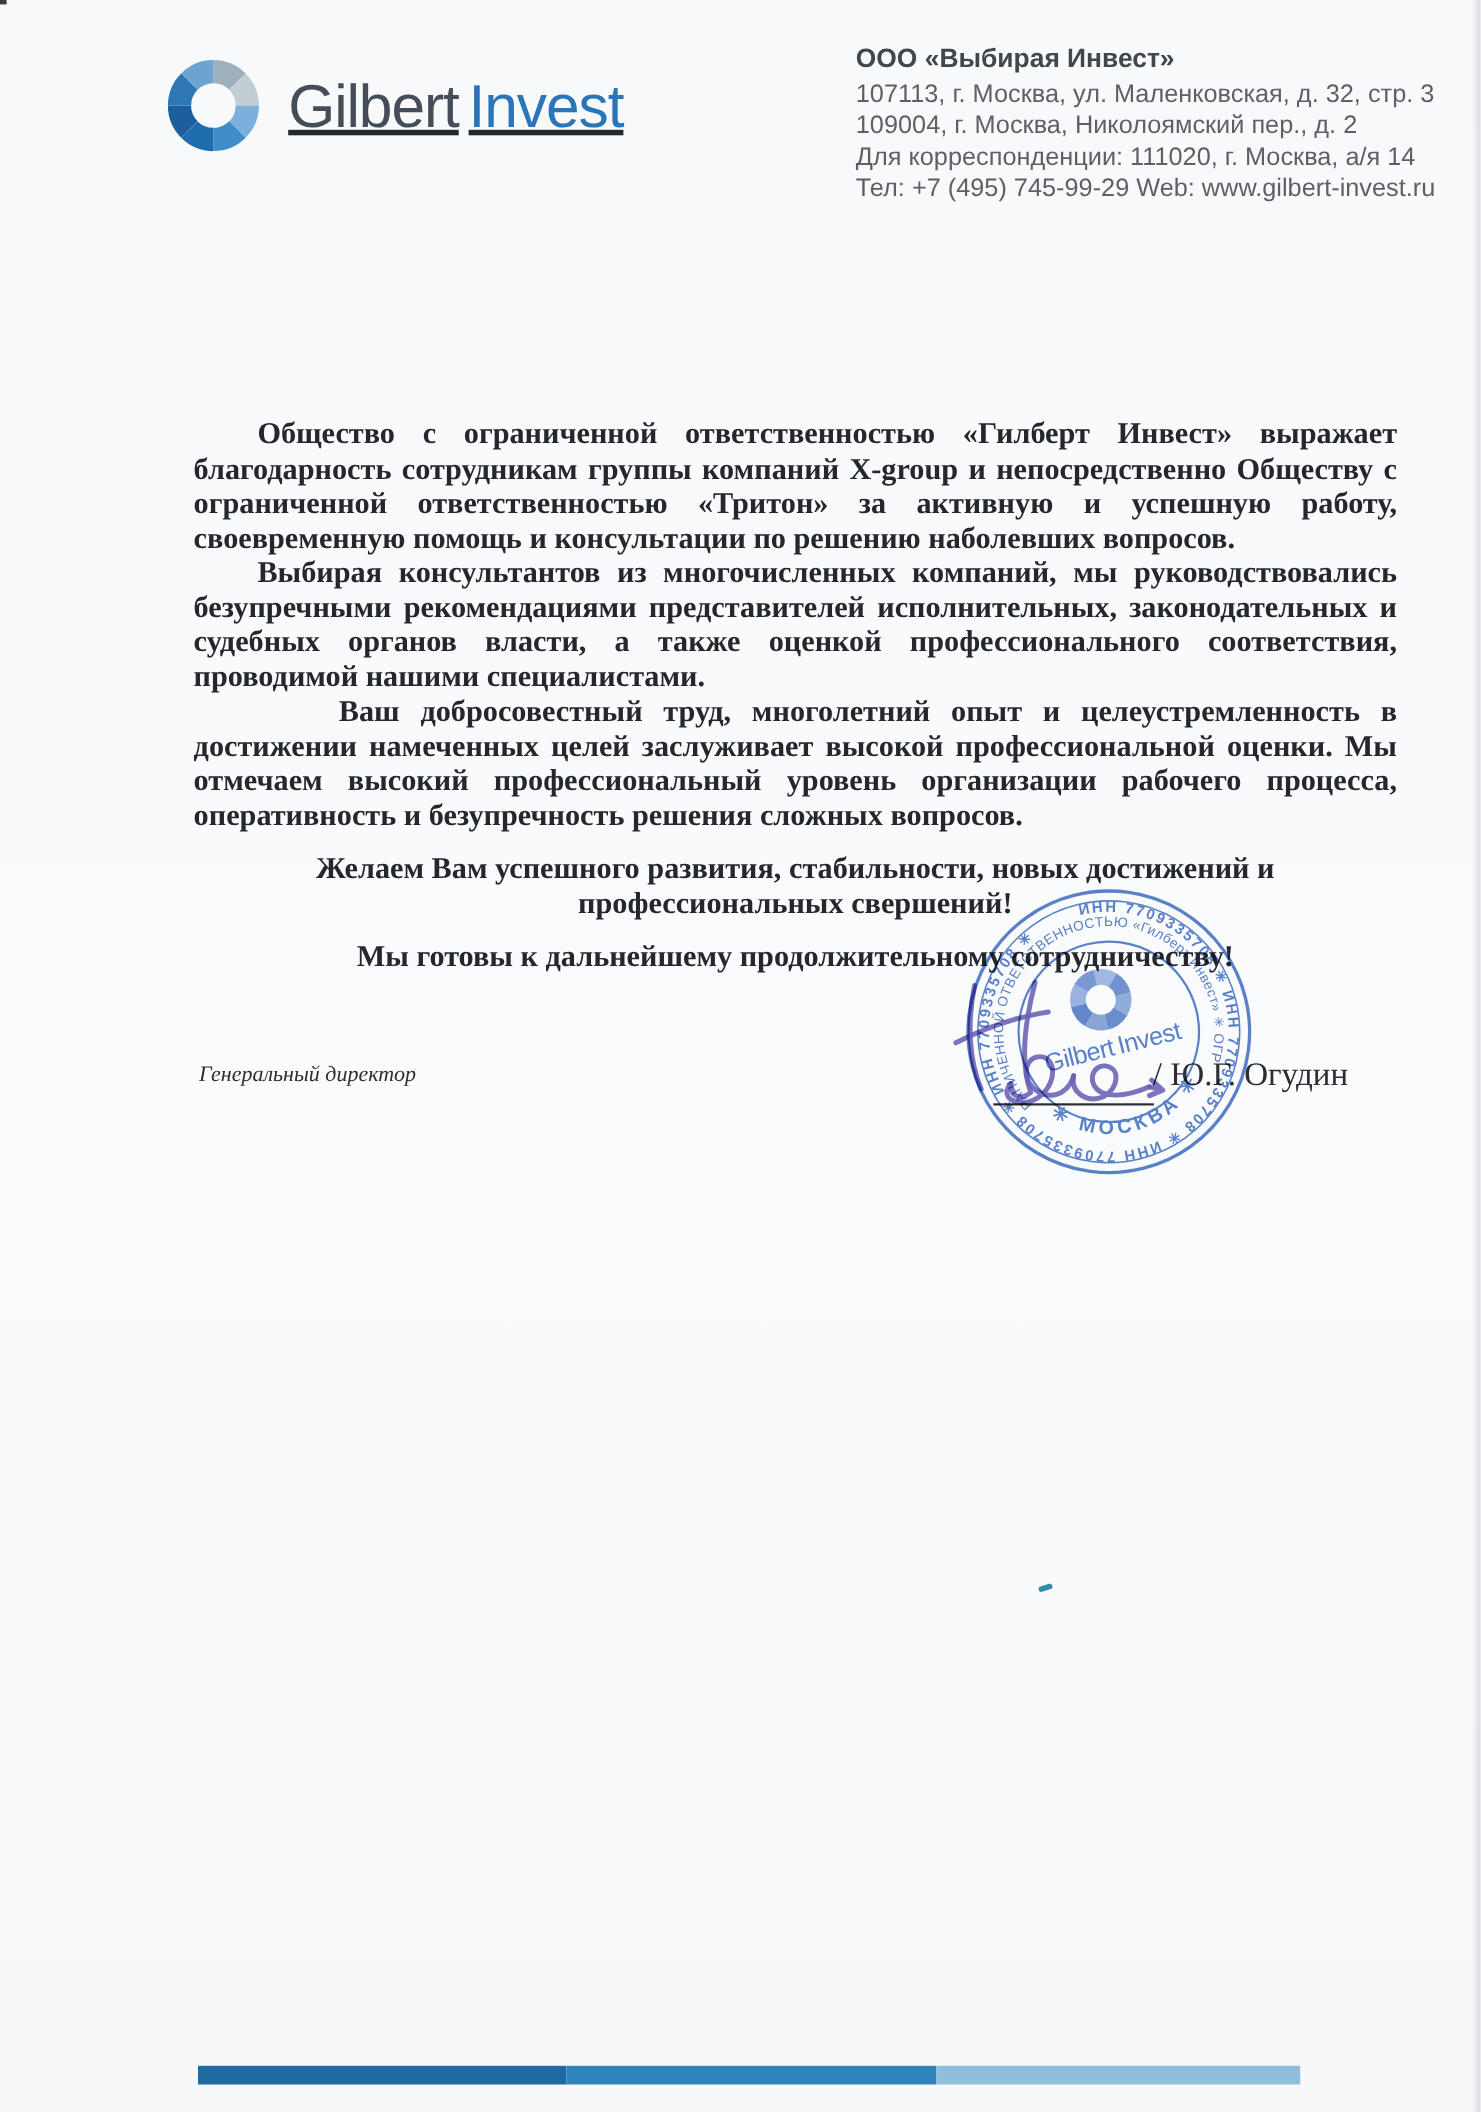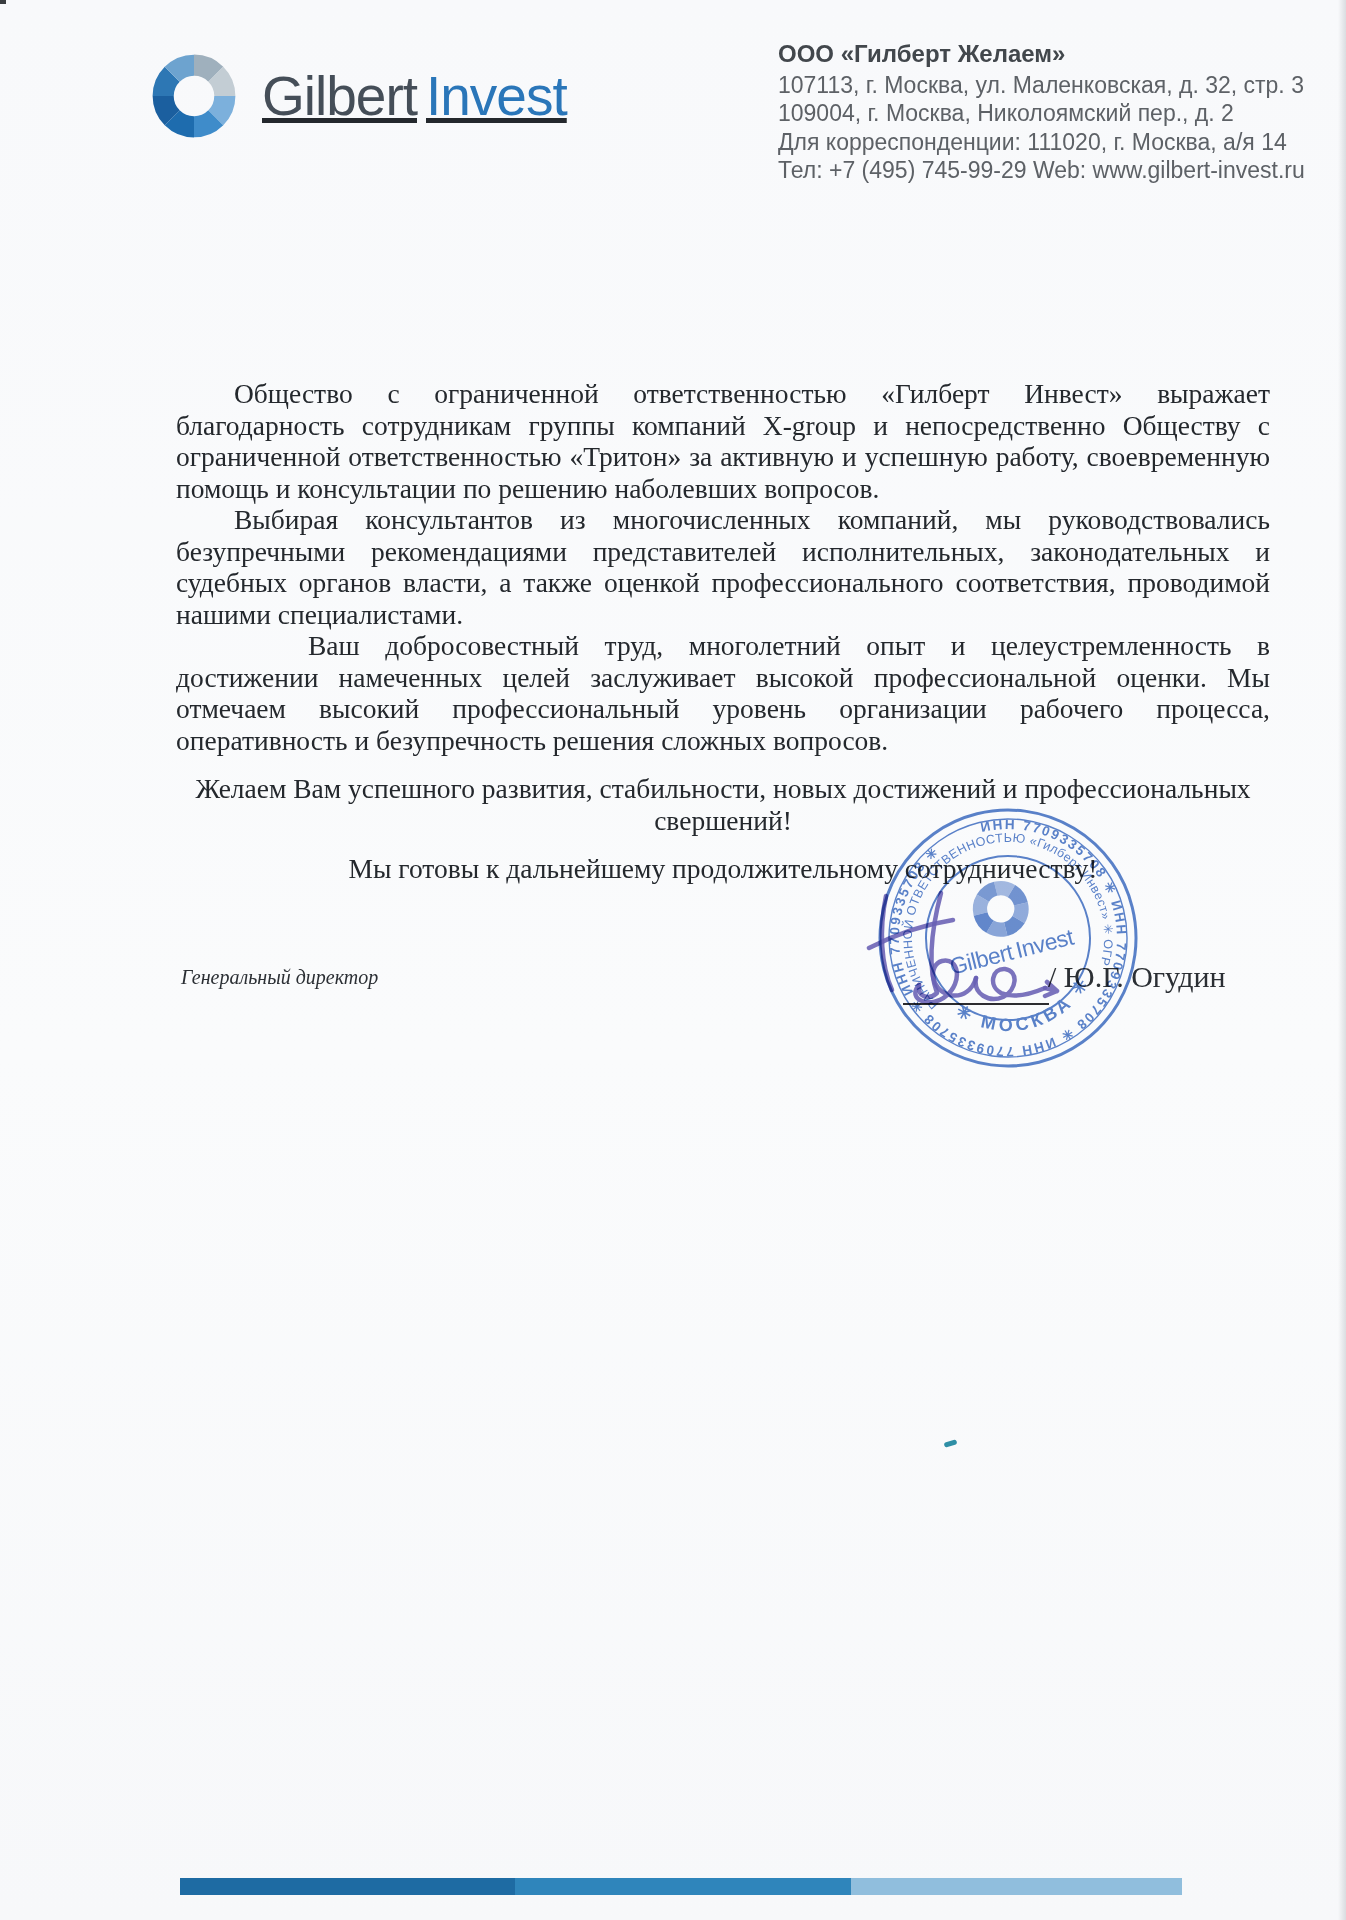--- a/index.html
+++ b/index.html
@@ -21,21 +21,21 @@
   .head-block .company{font-weight:bold;color:#42474c;font-size:24px;margin-bottom:2px;}
   
   .title{
     position:absolute;left:178px;top:304px;width:1092px;box-sizing:border-box;padding-left:62px;
     text-align:center;font-size:32px;font-weight:bold;letter-spacing:1px;color:#2e3338;
   }
   .body-text{
     position:absolute;left:176px;top:378px;width:1094px;
     font-size:27.5px;line-height:31.5px;text-align:justify;color:#24282d;
   }
-  .body-text p{margin:0;}
+  .body-text p{margin:0;font-weight:bold;}
   .body-text p.ind{text-indent:58px;}
   .body-text p.ind-big{text-indent:132px;}
   .body-text p.centered{text-align:center;text-indent:0;margin-top:17px;}
   
   .role{position:absolute;left:181px;top:966px;font-size:20px;color:#2b2f34;font-style:italic;}
   .sig-line{position:absolute;left:903px;top:1003px;width:146px;height:2px;background:#2c2c30;}
   .signer{position:absolute;left:1048px;top:960px;font-size:30px;color:#2b2f34;white-space:nowrap;}
   
   .stamp-svg{position:absolute;left:858px;top:788px;width:300px;height:300px;mix-blend-mode:multiply;opacity:.92;}
   .stamp-ink-stroke{stroke:#4d78c7;fill:none;}
@@ -77,21 +77,21 @@
         <use href="#petal" fill="#2d77b4" transform="rotate(270)"></use>
         <use href="#petal" fill="#6da3cf" transform="rotate(315)"></use>
       </g>
     </svg>
     <div class="wordmark">
       <span class="g1">Gilbert</span><span class="g2">Invest</span>
     </div>
   </div>
 
   <div class="head-block">
-    <div class="company">ООО «Гилберт Желаем»</div>
+    <div class="company">ООО «Выбирая Инвест»</div>
     <div>107113, г. Москва, ул.  Маленковская, д. 32, стр. 3</div>
     <div>109004, г. Москва, Николоямский пер., д. 2</div>
     <div>Для корреспонденции: 111020, г. Москва, а/я 14</div>
     <div>Тел: +7 (495) 745-99-29 Web: www.gilbert-invest.ru</div>
   </div>
 
 
   <div class="body-text">
     <p class="ind">Общество с ограниченной ответственностью «Гилберт Инвест» выражает благодарность сотрудникам группы компаний X-group  и непосредственно Обществу с ограниченной ответственностью «Тритон» за активную и успешную работу, своевременную помощь и консультации по решению наболевших вопросов.</p>
     <p class="ind">Выбирая консультантов из многочисленных компаний, мы руководствовались безупречными рекомендациями представителей исполнительных, законодательных и судебных органов власти, а также оценкой профессионального соответствия, проводимой нашими специалистами.</p>

